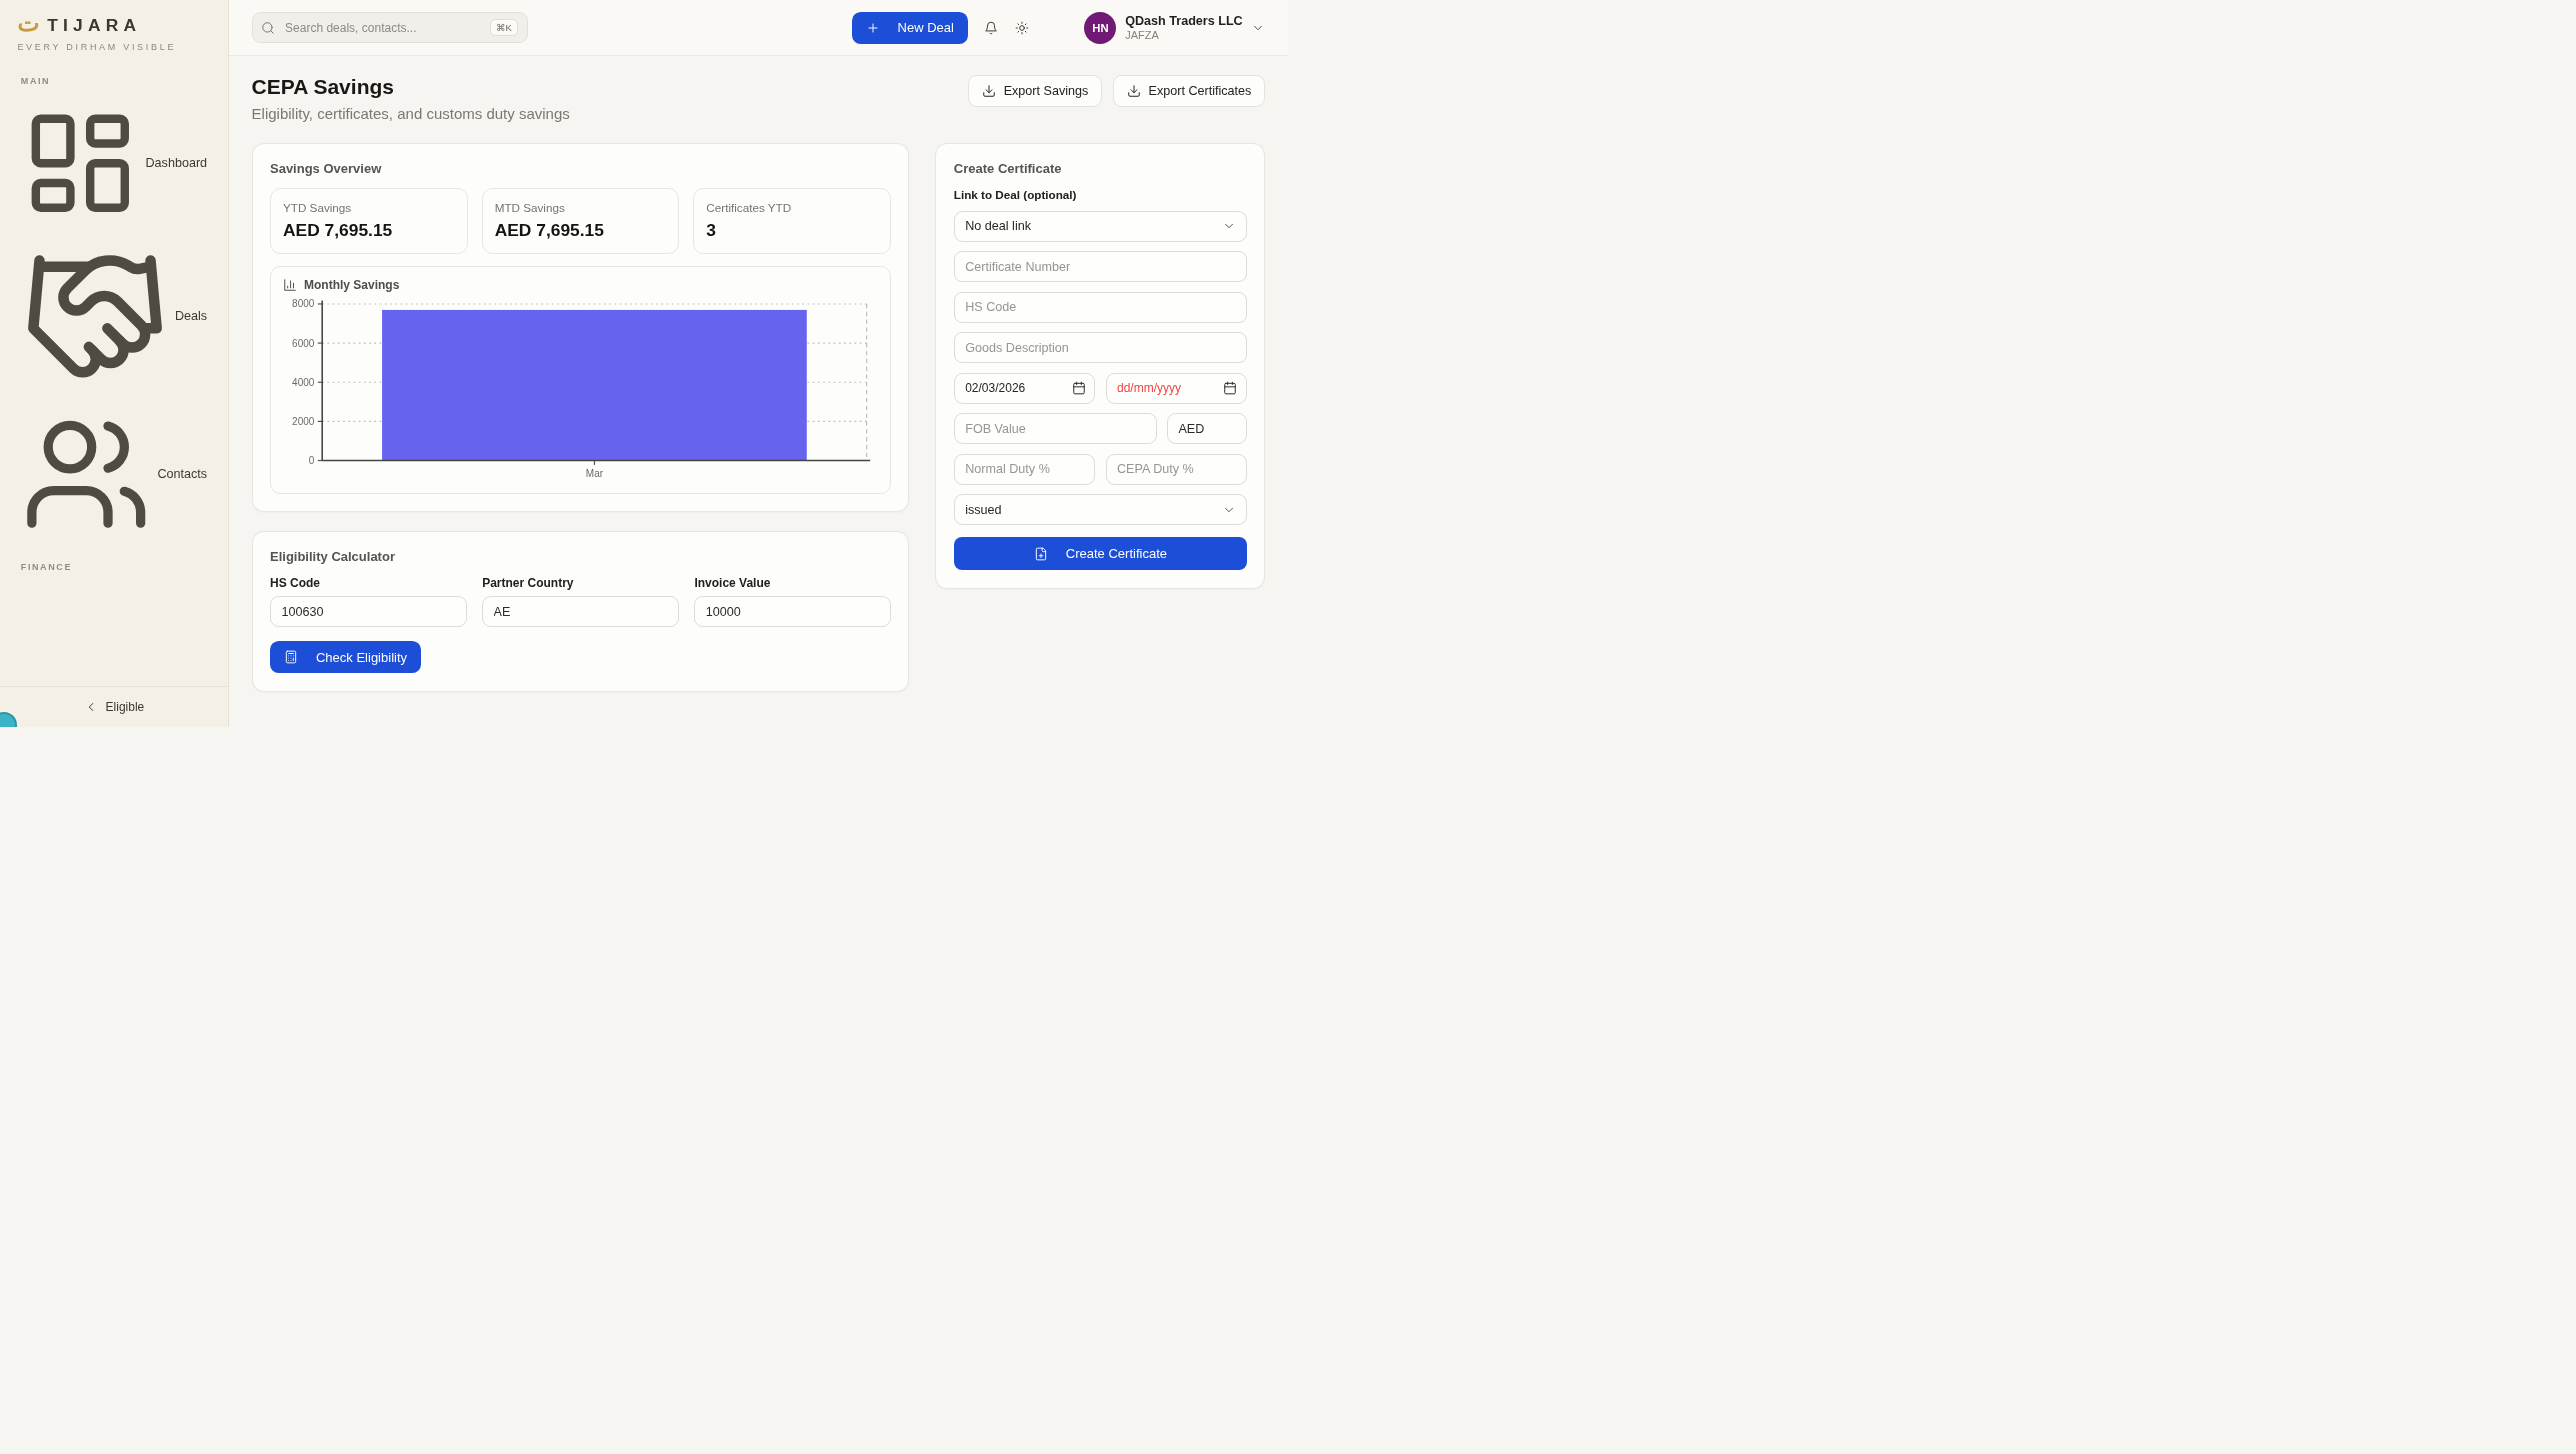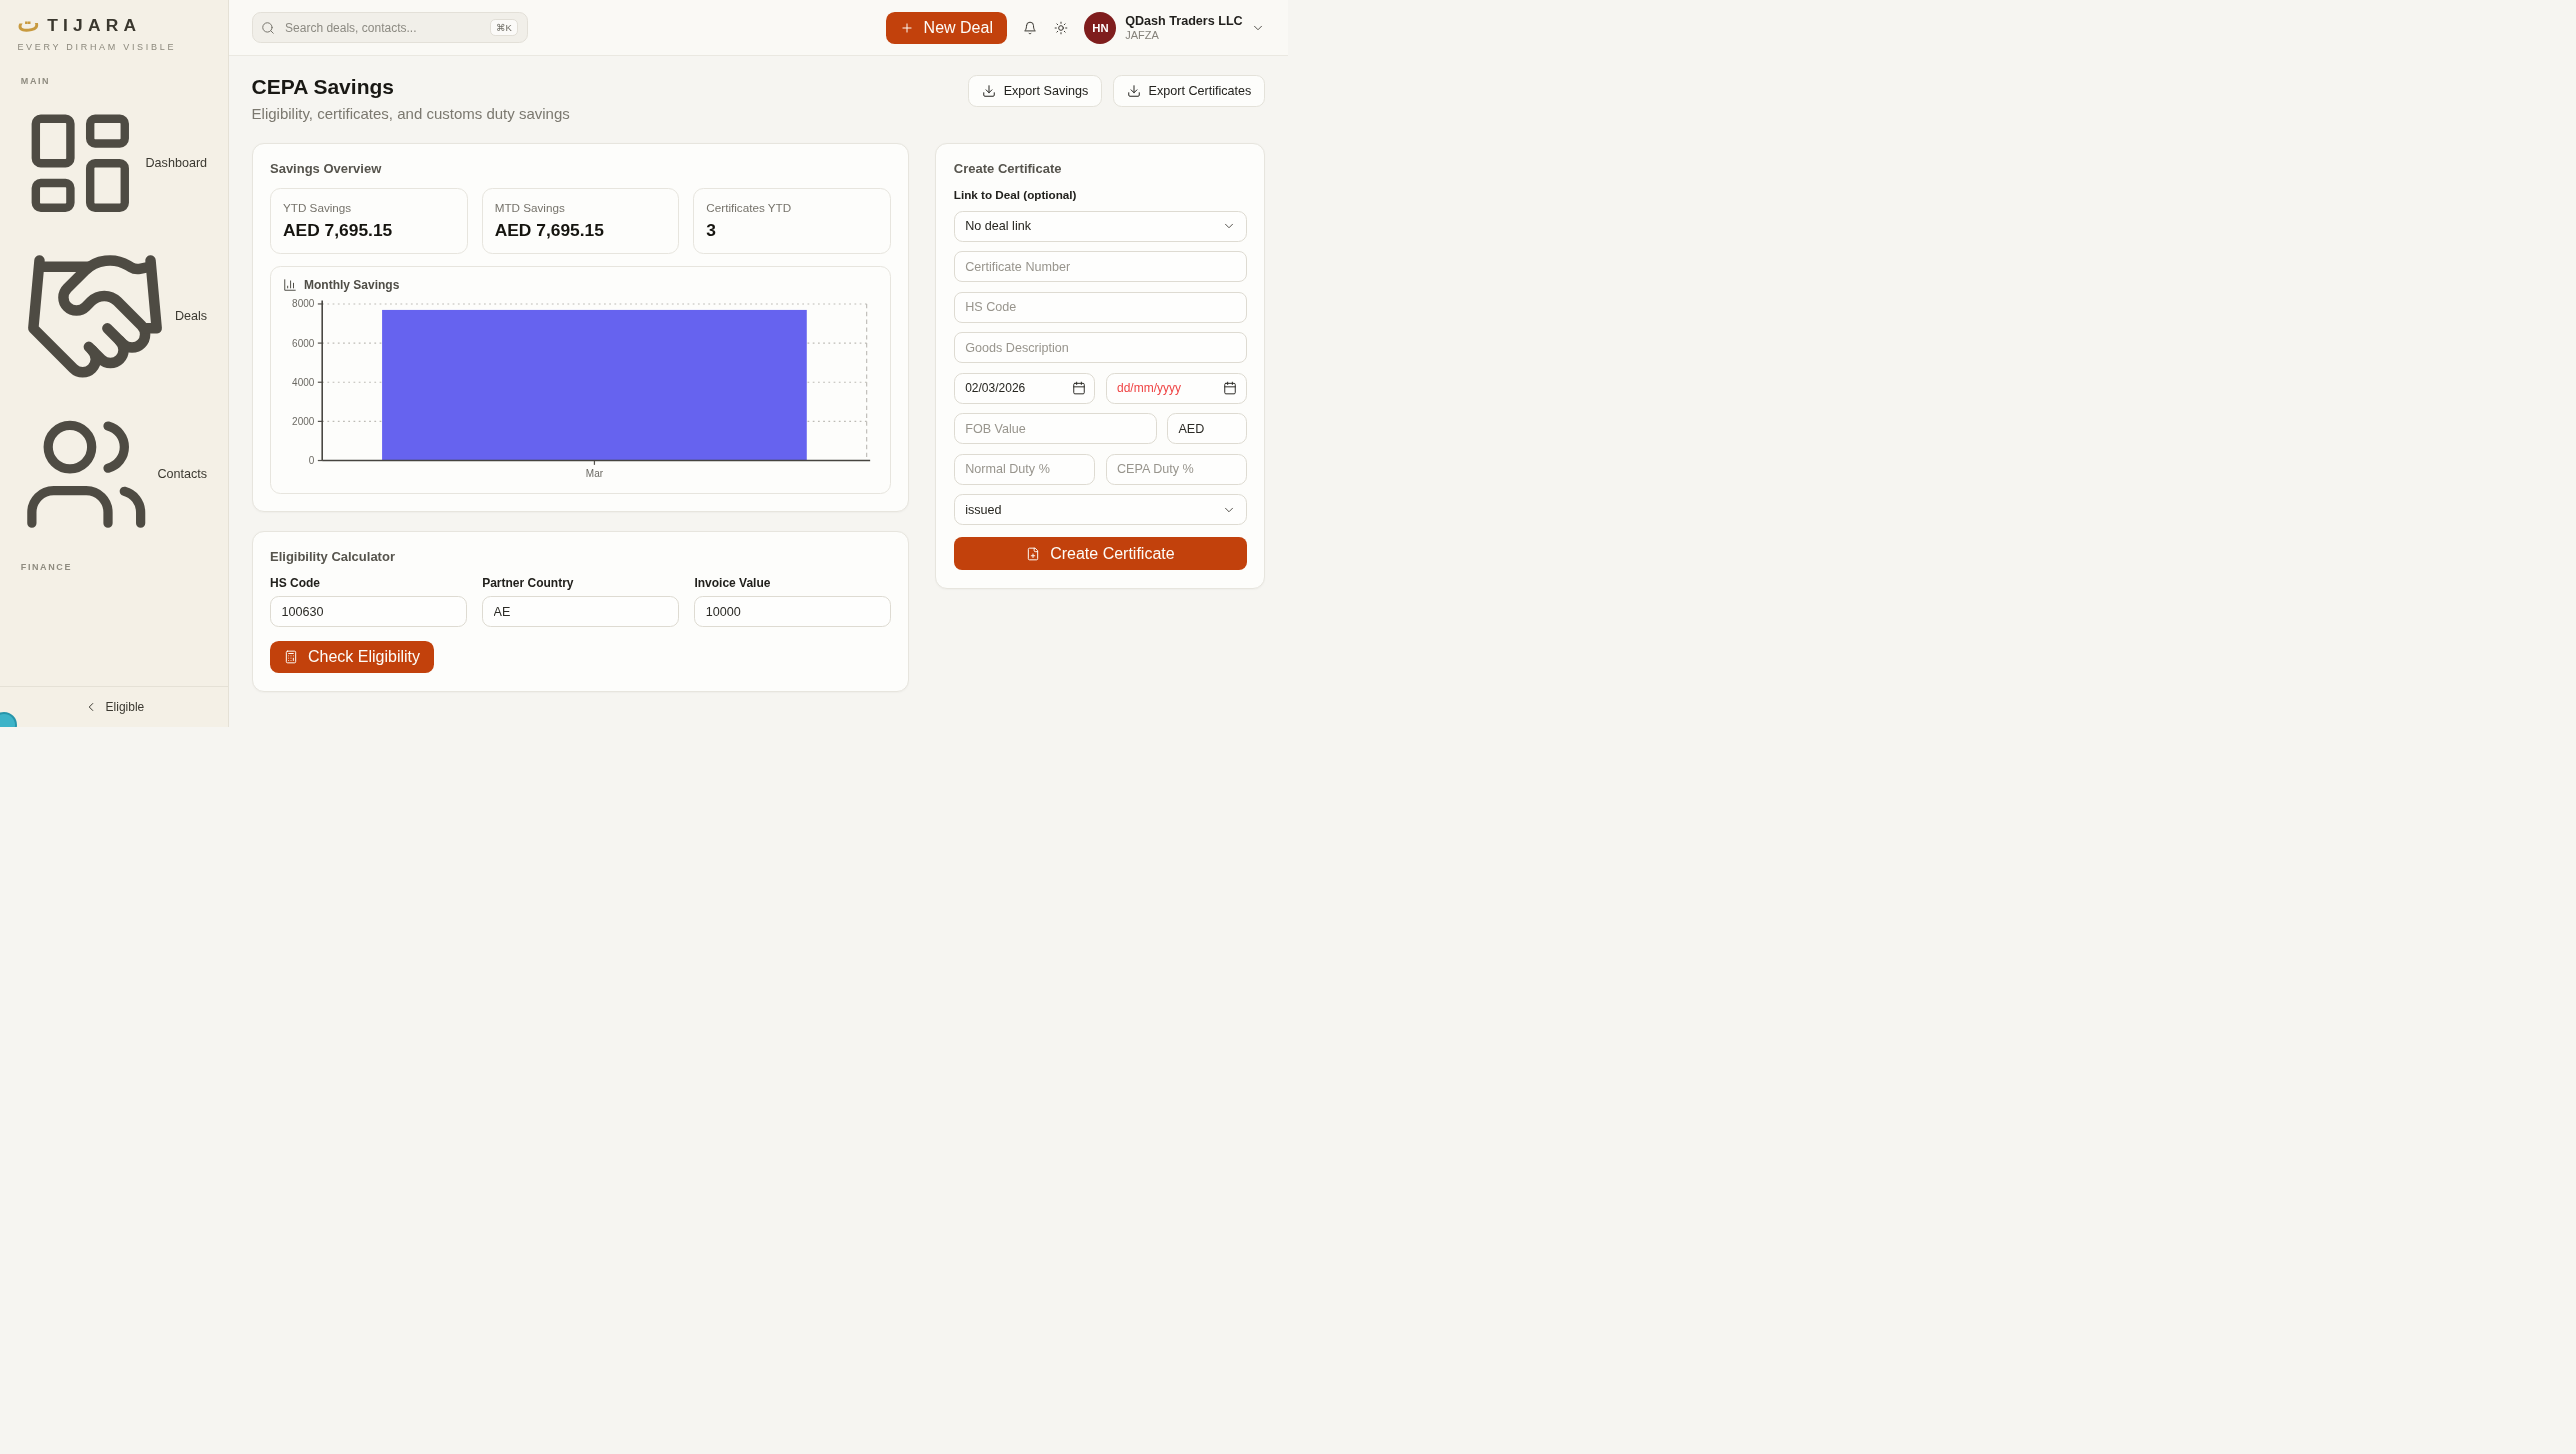--- a/index.html
+++ b/index.html
@@ -34,29 +34,29 @@
     display:flex;align-items:center;padding:0 22.6px;gap:14px;}
   .search{width:276px;height:31px;background:#f1efe9;border:0.9px solid #e3e0d8;border-radius:8.7px;
     display:flex;align-items:center;gap:7.8px;padding:0 8.7px;color:#76746c;}
   .search svg{width:14px;height:14px;stroke:#76746c;}
   .search input{border:0;background:transparent;outline:0;flex:1;font-size:12px;color:#3f3d37;
     font-family:"Liberation Sans",sans-serif;}
   .search input::placeholder{color:#8c8a82;}
   .kbd{background:#fbfaf8;border:0.9px solid #e1ded6;border-radius:5.2px;font-size:9.5px;
     padding:1.7px 5.2px;color:#6e6c64;}
   .topbar-right{margin-left:auto;display:flex;align-items:center;gap:16.5px;}
-  .btn-gold{background:#c2410c;color:#fdfcf8;border:none;border-radius:8.7px;height:32px;
-    padding:0 14px;font-size:16px;display:inline-flex;align-items:center;gap:10px;cursor:pointer;
+  .btn-gold{background:#1d4ed8;color:#fdfcf8;border:none;border-radius:8.7px;height:32px;
+    padding:0 14px;font-size:13px;display:inline-flex;align-items:center;gap:18px;cursor:pointer;
     font-family:"Liberation Sans",sans-serif;}
   .btn-gold svg{width:14.8px;height:14.8px;stroke:#fdfcf8;}
   .icon-btn{background:none;border:none;padding:0;display:flex;cursor:pointer;}
   .icon-btn svg{width:17.4px;height:17.4px;stroke:#393731;}
   .user{display:flex;align-items:center;gap:8.7px;cursor:pointer;}
-  .avatar{width:32px;height:32px;border-radius:50%;background:#7f1d1d;color:#fff;font-weight:700;
-    font-size:11.3px;display:flex;align-items:center;justify-content:center;}
+  .avatar{width:32px;height:32px;border-radius:50%;background:#701a75;color:#fff;font-weight:700;
+    font-size:11.3px;display:flex;align-items:center;justify-content:center;margin-left:39px;}
   .user-name{font-size:12.6px;font-weight:700;color:#201f1c;line-height:1.25;}
   .user-org{font-size:11px;color:#85827a;}
   .user .chev svg{width:14px;height:14px;stroke:#55534d;}
 
   .content{flex:1;overflow:hidden;padding:19px 22.6px;}
   .page-head{display:flex;align-items:flex-start;justify-content:space-between;margin-bottom:21px;}
   .page-title{font-size:21px;font-weight:700;color:#191814;margin:0;}
   .page-sub{font-size:15px;color:#7b786f;margin-top:6px;}
   .head-actions{display:flex;gap:10.4px;}
   .btn-white{background:#fdfdfb;border:0.9px solid #e4e2da;border-radius:8.7px;height:32px;

